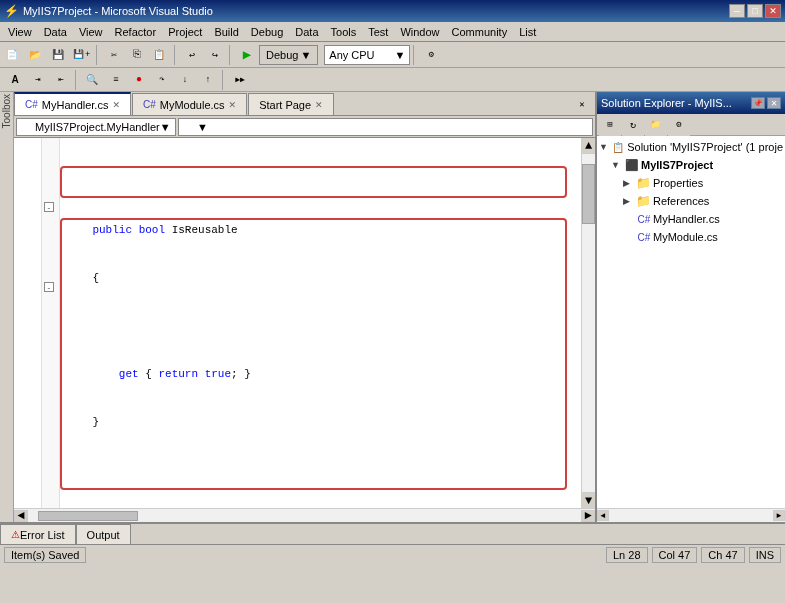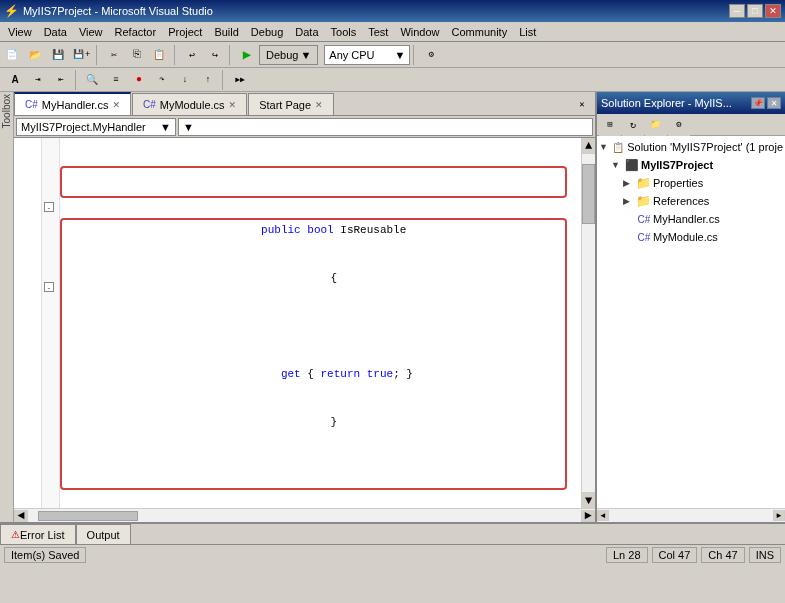--- a/index.html
+++ b/index.html
@@ -150,21 +150,21 @@
       border-bottom: 1px solid #888;
       gap: 2px;
       padding: 0 2px;
     }
     .nav-dropdown {
       height: 18px;
       background: white;
       border: 1px solid #888;
       font-family: Arial, sans-serif;
       font-size: 11px;
-      padding: 0 4px;
+      padding: 0 18px;
       display: flex; align-items: center; justify-content: space-between;
       cursor: pointer;
     }
     .nav-dropdown.wide { width: 160px; }
     .nav-dropdown.wider { flex: 1; }
 
     
     .code-editor {
       flex: 1;
       background: white;
@@ -518,21 +518,21 @@
 
       </div>
 
       <div style="width:18px; background:#f8f8f8; border-right:1px solid #e0e0e0; position:relative; flex-shrink:0;">
 
         <div class="collapse-btn" style="top:64px;">-</div>
 
         <div class="collapse-btn" style="top:144px;">-</div>
       </div>
 
-      <div class="code-content overlay-container" style="position:relative;text-align:center;">
+      <div class="code-content overlay-container" style="position:relative;">
         <span class="code-line plain">
 </span>
         <span class="code-line">    <span class="kw">public</span> <span class="kw">bool</span> IsReusable
 </span>
         <span class="code-line plain">    {
 </span>
         <span class="code-line plain">
 </span>
         <span class="code-line">        <span class="kw">get</span> { <span class="kw">return</span> <span class="kw">true</span>; }
 </span>

